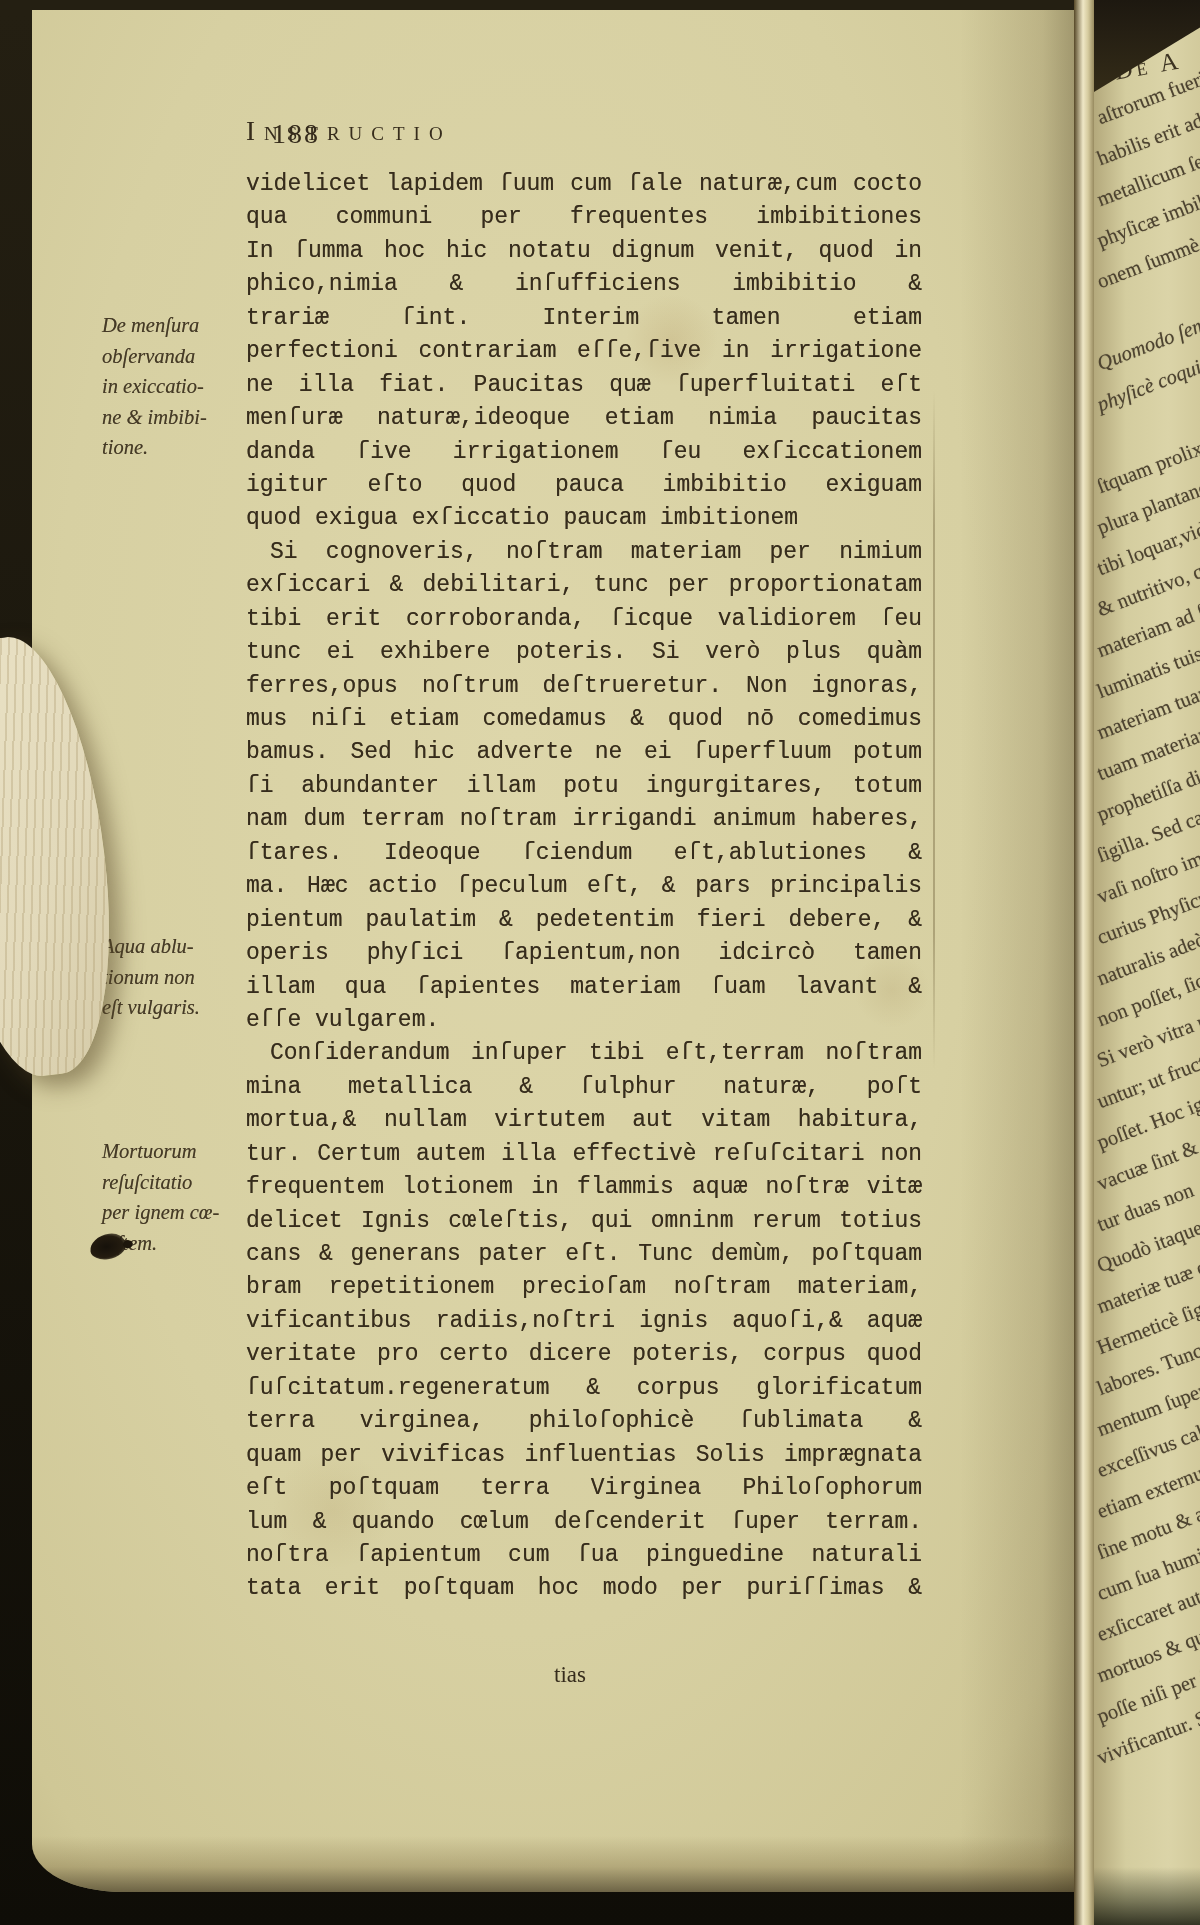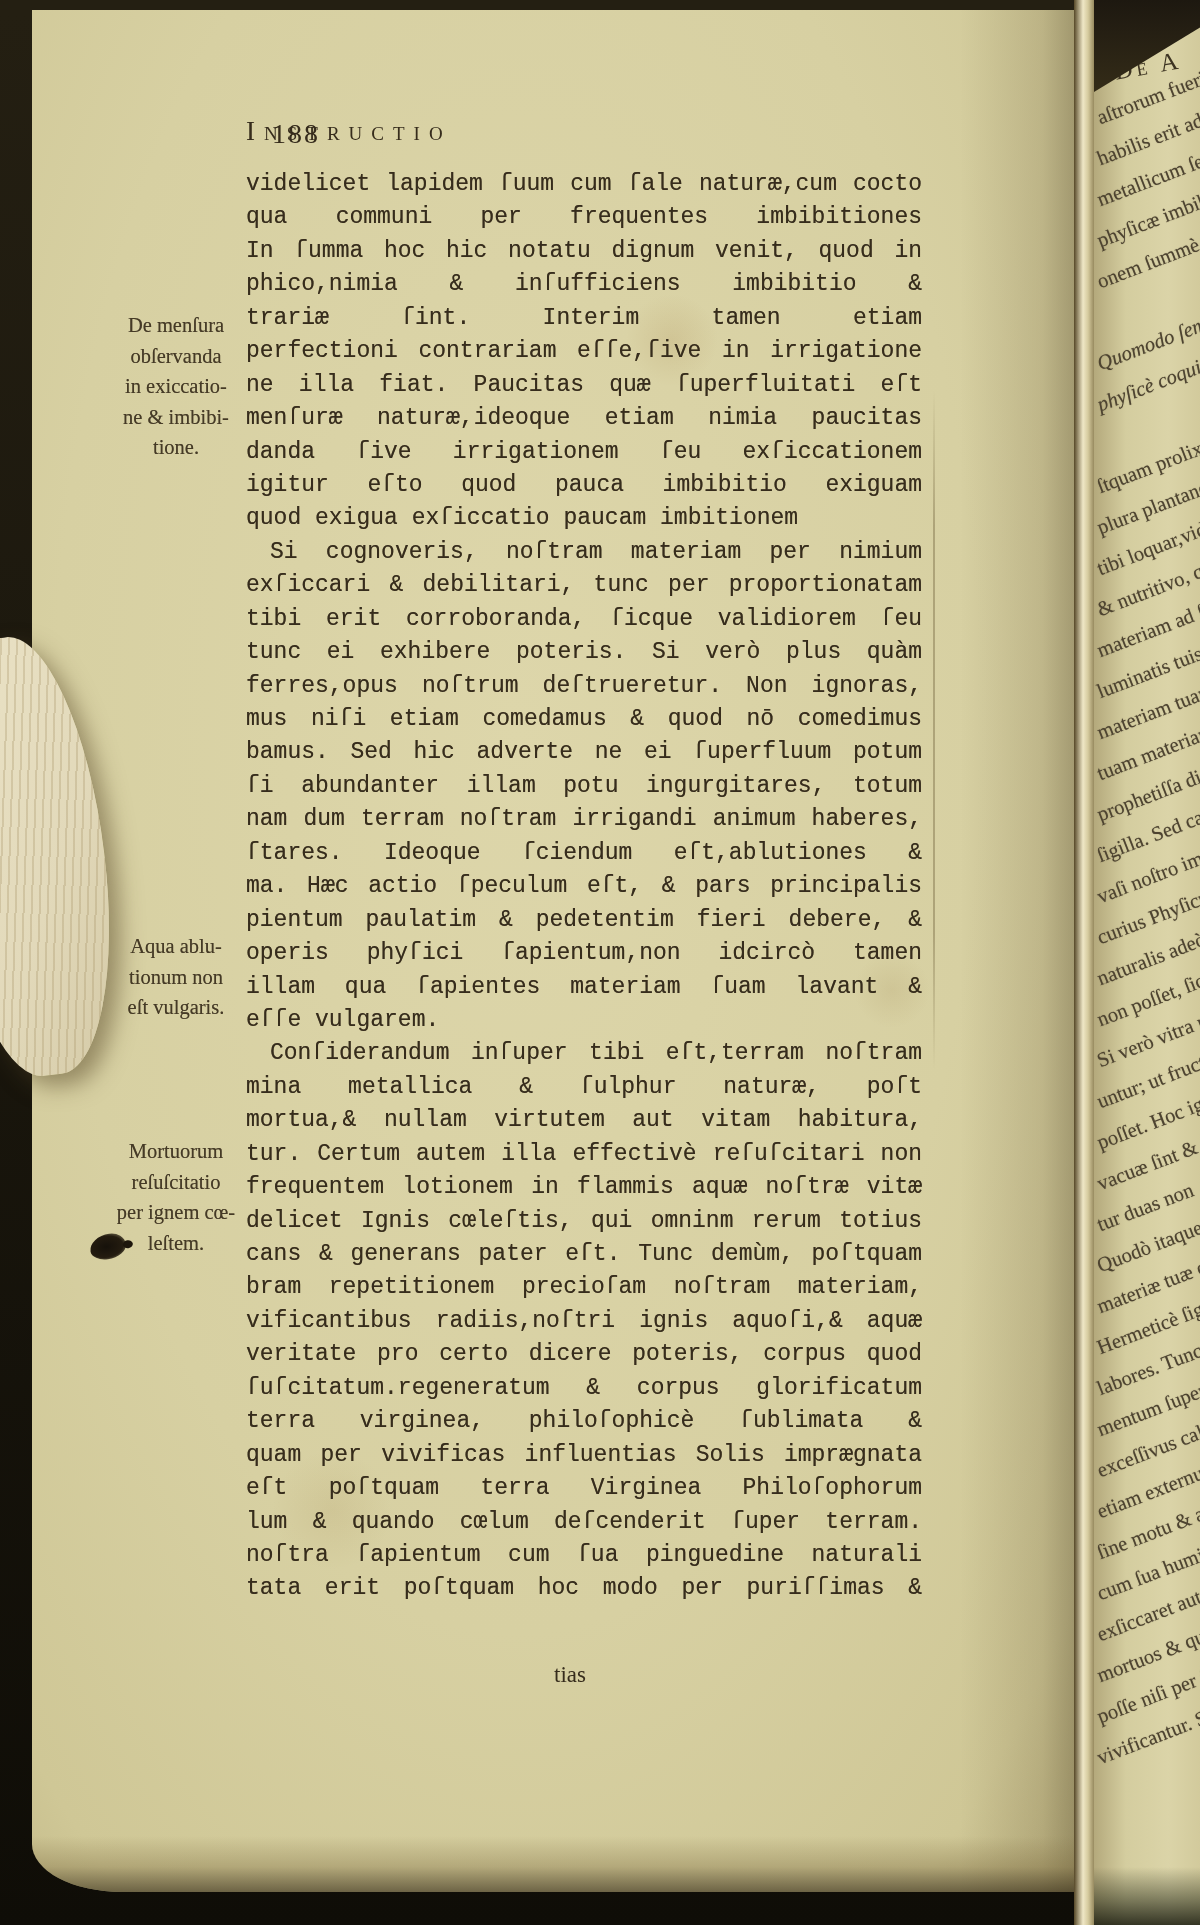--- a/index.html
+++ b/index.html
@@ -30,22 +30,22 @@
 
   
   .body-text{position:absolute;left:214px;top:158px;width:676px;color:#362c1c;
     font-size:23px;text-shadow:0 0 .5px rgba(54,44,28,.55);}
   .bline{height:33.45px;line-height:33.45px;overflow:hidden;
     text-align:justify;text-align-last:justify;font-family:Liberation Mono, monospace;}
   .bline.in{padding-left:24px;}
   .bline.end{text-align:left;text-align-last:left;}
 
   
-  .mnote{position:absolute;left:70px;width:148px;font-size:20.5px;
-    line-height:30.5px;color:#453a26;text-shadow:0 0 .5px rgba(60,48,30,.5);text-align:center;}
+  .mnote{position:absolute;left:70px;width:148px;font-style:italic;font-size:20.5px;
+    line-height:30.5px;color:#453a26;text-shadow:0 0 .5px rgba(60,48,30,.5);}
   .mnote1{top:300px;} .mnote2{top:921px;} .mnote3{top:1126px;}
   .ink-blot{position:absolute;left:58px;top:1224px;width:36px;height:25px;
     background:radial-gradient(ellipse at 45% 50%, #16110a 0%, #241c10 60%, rgba(36,28,16,.25) 100%);
     border-radius:58% 42% 55% 45% / 60% 50% 50% 40%;transform:rotate(-8deg);}
   .ink-blot::after{content:"";position:absolute;right:-7px;top:9px;width:10px;height:8px;
     background:#1d160c;border-radius:50%;}
 
   .catchword{position:absolute;left:214px;top:1652px;width:676px;padding-right:28px;
     box-sizing:border-box;text-align:center;font-size:23px;color:#362c1c;}
 

